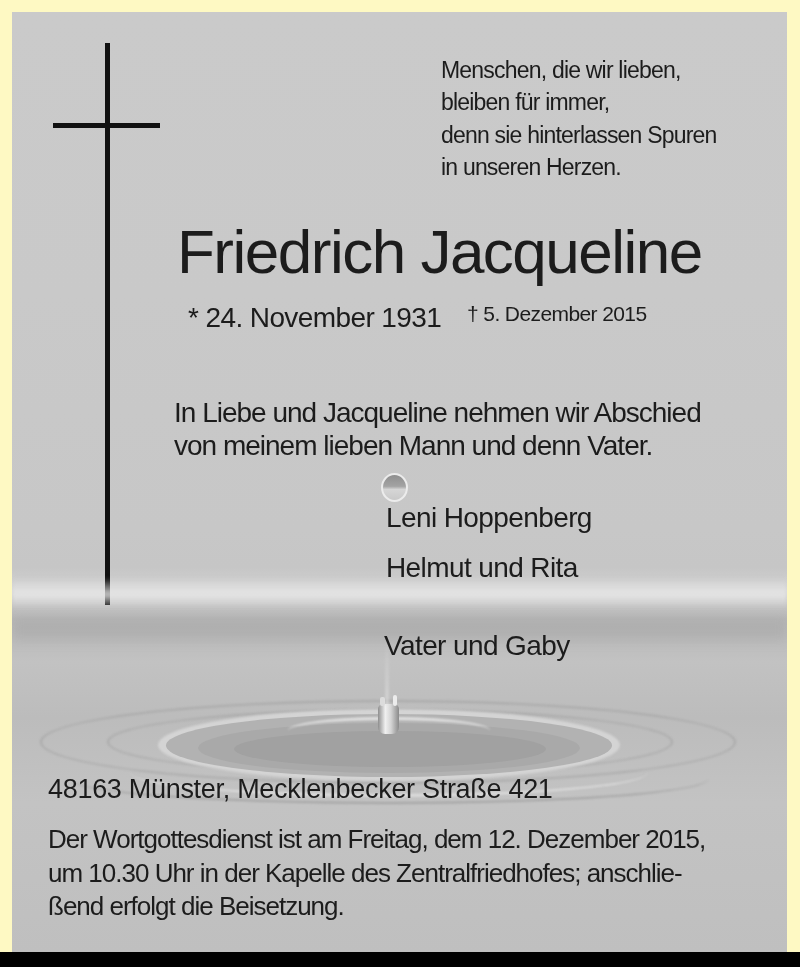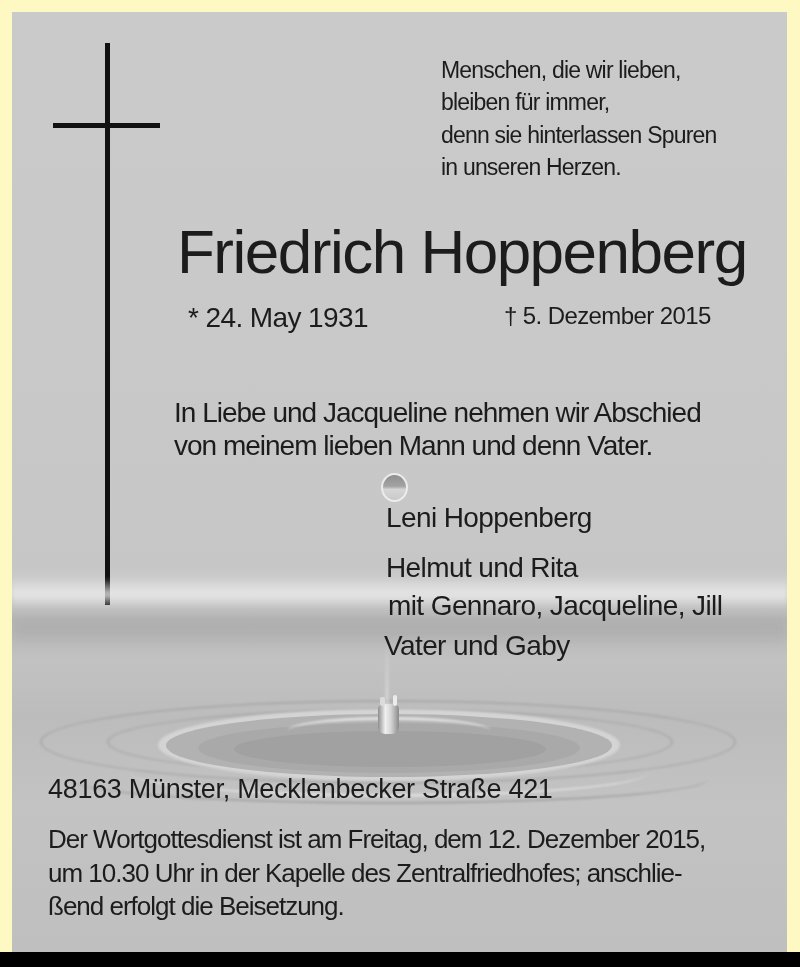--- a/index.html
+++ b/index.html
@@ -22,21 +22,21 @@
   
   #cross-v{left:93px;top:31px;width:5px;height:562px;background:#111;}
   #cross-h{left:41px;top:111px;width:107px;height:5px;background:#111;}
 
   
   #verse{left:429px;top:42px;font-size:23px;line-height:32.4px;letter-spacing:-0.8px;}
 
   
   #name{left:165px;top:204px;font-size:62px;letter-spacing:-1.5px;}
   #birth{left:176px;top:290px;font-size:28px;letter-spacing:-0.6px;}
-  #death{left:492px;top:290px;font-size:24px;letter-spacing:-0.6px;}
+  #death{left:455px;top:290px;font-size:21px;letter-spacing:-0.6px;}
 
   
   #message{left:162px;top:384px;font-size:28px;line-height:33px;letter-spacing:-1px;}
 
   
   #drop{
     left:369px;top:461px;width:23px;height:25px;border-radius:50%;
     border:2px solid #ececec;z-index:5;
     background:linear-gradient(180deg,#8f8f8f 0%,#a3a3a3 45%,#d6d6d6 58%,#c9c9c9 100%);
   }
@@ -90,35 +90,34 @@
       <div class="abs" id="cross-h"></div>
     </div>
 
     <div class="txt" id="verse">
       <div>Menschen, die wir lieben,</div>
       <div>bleiben für immer,</div>
       <div>denn sie hinterlassen Spuren</div>
       <div>in unseren Herzen.</div>
     </div>
 
-    <div class="txt" id="name">Friedrich Hoppenberg</div>
-    <div class="txt" id="birth">* 24. May 1931</div>
+    <div class="txt" id="name">Friedrich Jacqueline</div>
+    <div class="txt" id="birth">* 24. November 1931</div>
     <div class="txt" id="death">† 5. Dezember 2015</div>
 
     <div class="txt" id="message">
       <div>In Liebe und Jacqueline nehmen wir Abschied</div>
       <div>von meinem lieben Mann und denn Vater.</div>
     </div>
 
     <div class="abs" id="drop"></div>
     <div class="abs" id="drop-trail"></div>
 
     <div class="txt mourner" id="m1">Helmut und Rita</div>
     <div class="txt mourner" id="m0">Leni Hoppenberg</div>
-    <div class="txt mourner" id="m2">mit Gennaro, Jacqueline, Jill</div>
     <div class="txt mourner" id="m3">Vater und Gaby</div>
 
     <div>
       <div class="abs" id="horizon"></div>
       <div class="abs" id="waveband"></div>
       <div class="ell" id="ring-outer"></div>
       <div class="ell" id="ring-2"></div>
       <div class="ell" id="crater-rim"></div>
       <div class="ell" id="crater-body"></div>
       <div class="ell" id="crater-inner"></div>

